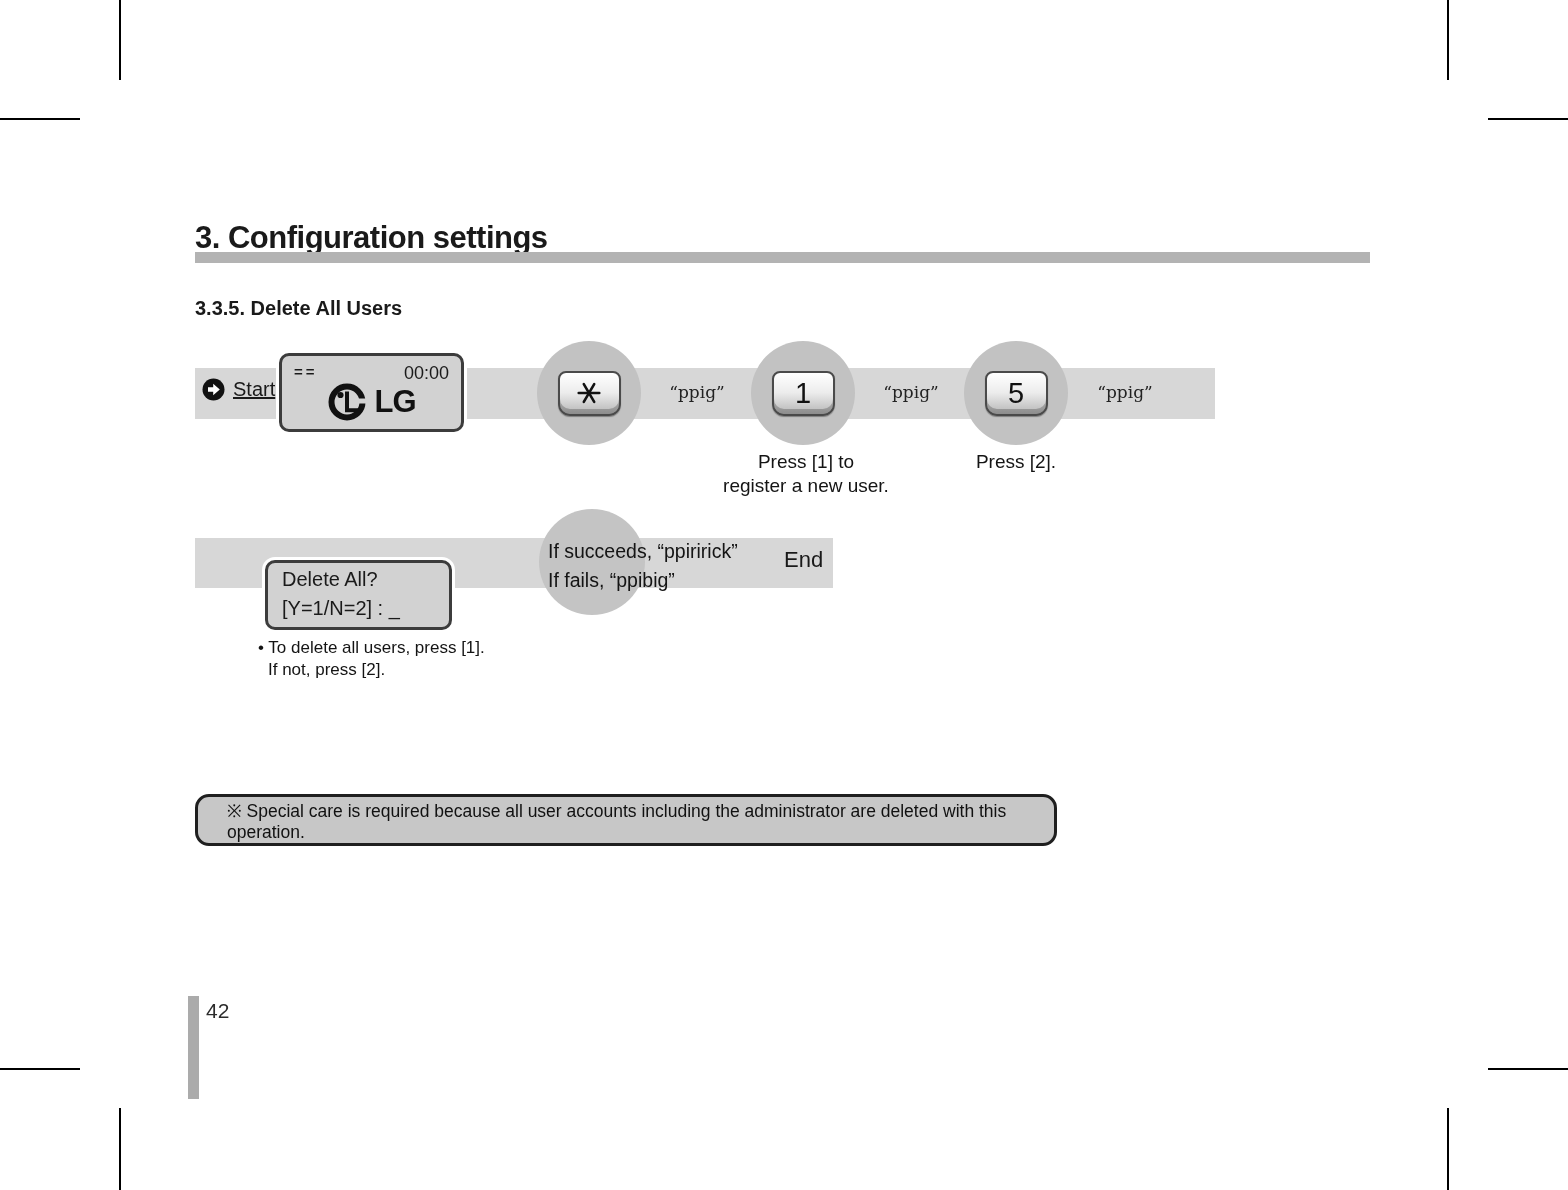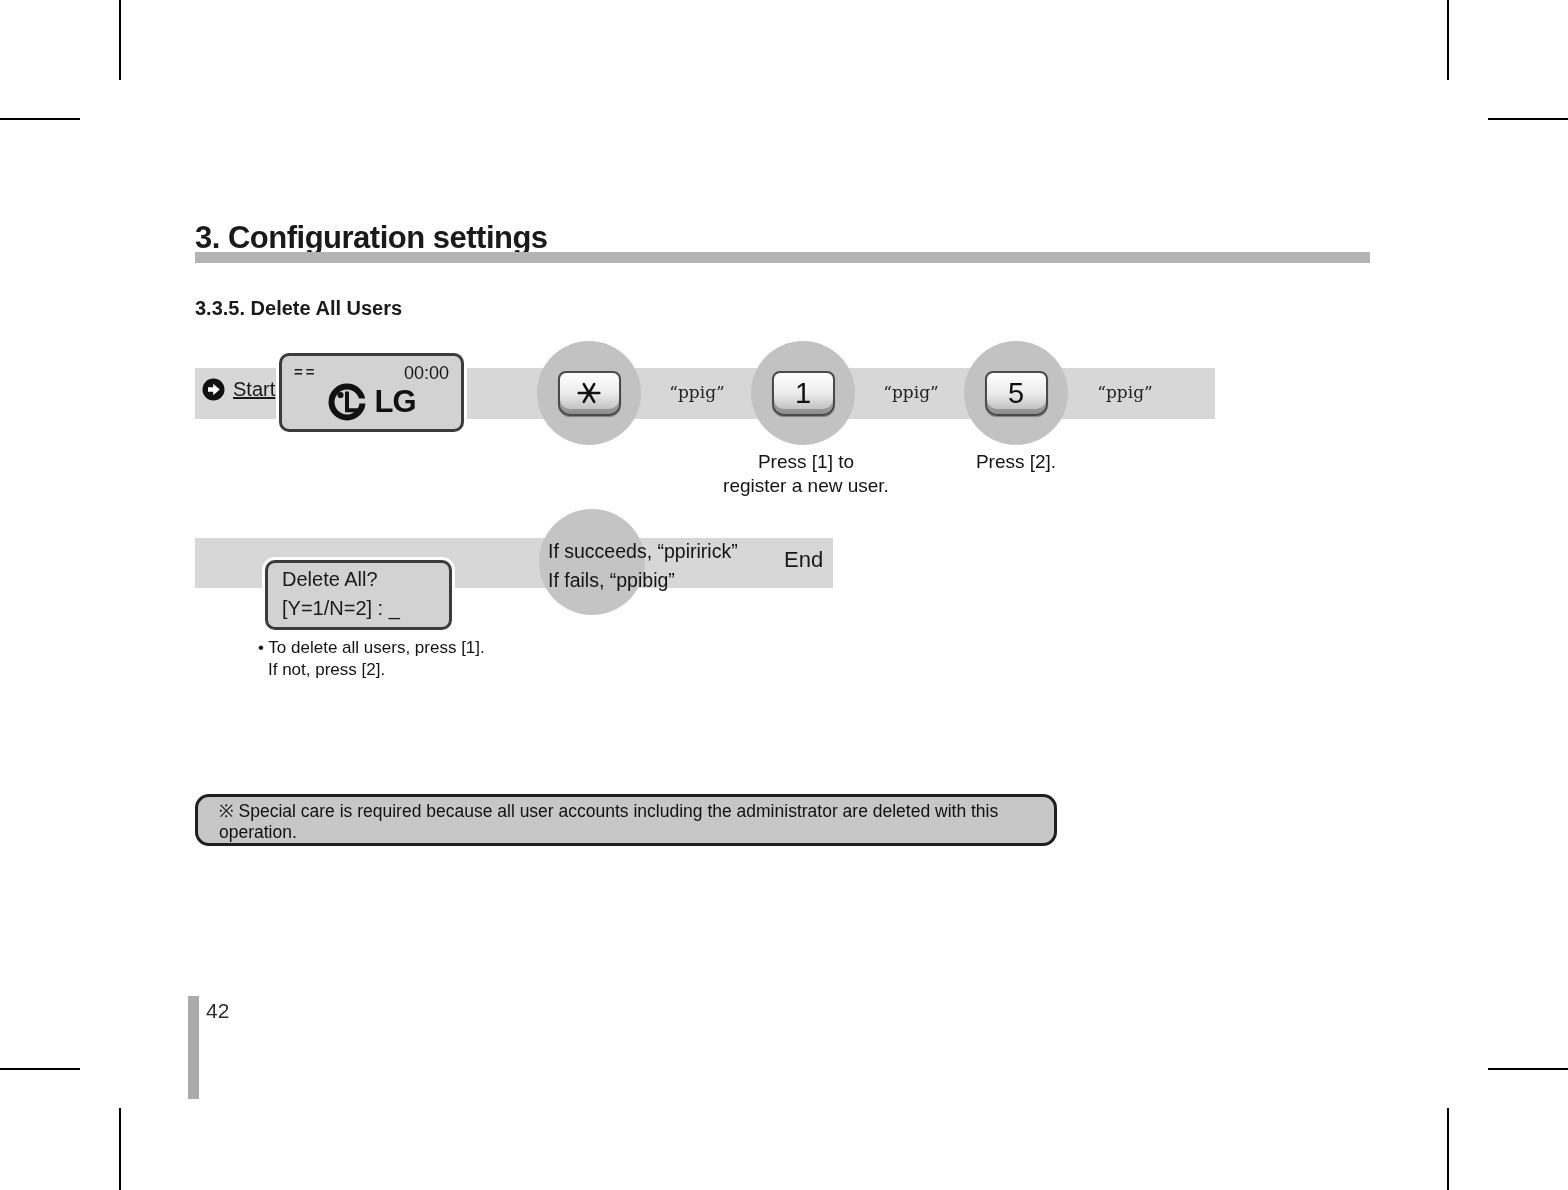--- a/index.html
+++ b/index.html
@@ -66,21 +66,21 @@
 
   
   .bullets{position:absolute;font-size:17px;line-height:22px;color:#141414;}
   .bul-left{left:258px;top:621px;margin-top:16px;}
   .bul-right{left:527px;top:621px;}
   .indent{padding-left:10px;}
 
   
   .warning{position:absolute;left:195px;top:794px;width:862px;height:52px;
            background:#c7c7c7;border:3px solid #1f1f1f;border-radius:14px;
-           display:flex;align-items:center;box-sizing:border-box;padding-left:21px;
+           display:flex;align-items:center;box-sizing:border-box;padding-left:29px;
            font-size:17.5px;color:#111;}
 
   
   .page-bar{position:absolute;left:188px;top:996px;width:11px;height:103px;background:#ababab;}
   .page-num{position:absolute;left:206px;top:999px;font-size:21px;color:#2c2c2c;}
 </style>
 </head>
 <body>
 
 <div class="page">

